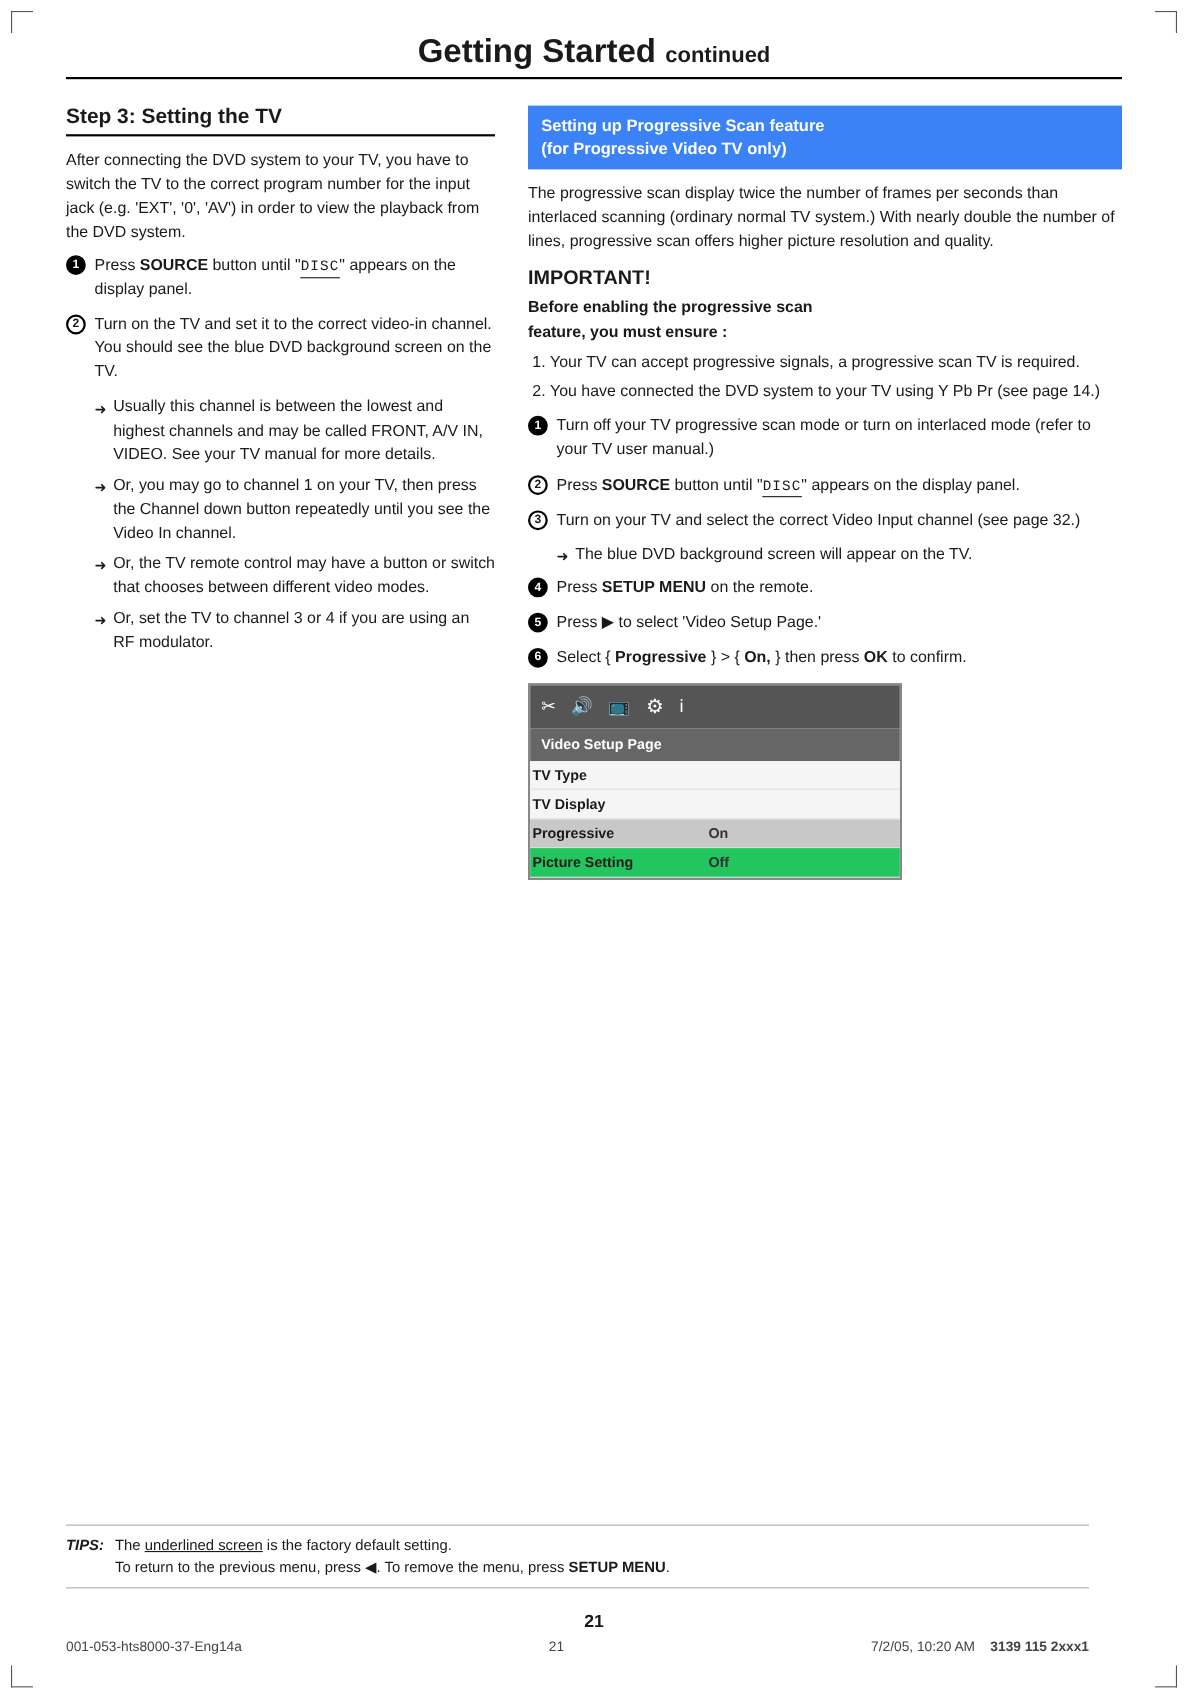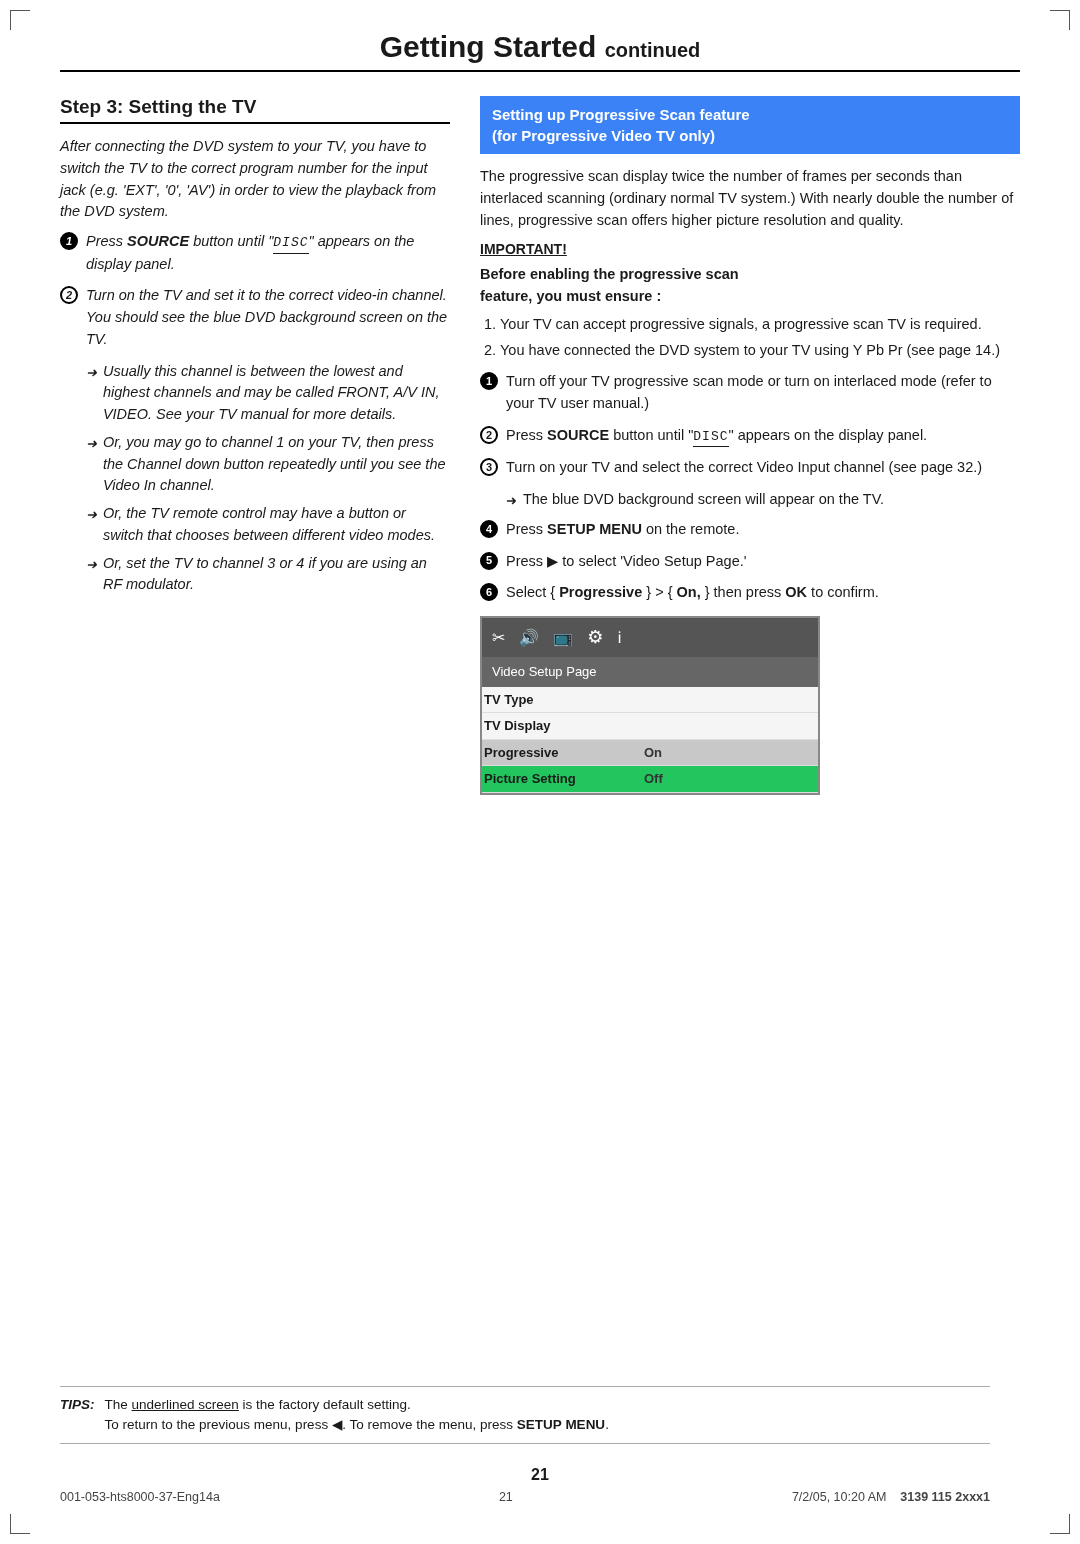--- a/index.html
+++ b/index.html
@@ -75,21 +75,20 @@
       font-size: 19px;
       font-weight: bold;
       border-bottom: 2px solid #000;
       padding-bottom: 4px;
       margin-bottom: 12px;
     }
 
     .step-body {
       font-size: 14.5px;
       line-height: 1.5;
-      font-style: italic;
     }
 
     .step-body p {
       margin-bottom: 8px;
     }
 
     
     .circle-list {
       list-style: none;
       padding: 0;
@@ -154,23 +153,22 @@
     .right-body {
       font-size: 14.5px;
       line-height: 1.5;
     }
 
     .right-body p {
       margin-bottom: 8px;
     }
 
     .important-label {
-      font-size: 14px;
-      font-weight: bold;
-      text-decoration: underline;
+      font-size: 18px;
+      font-weight: bold;
       margin-bottom: 4px;
     }
 
     .important-subtext {
       font-size: 14.5px;
       font-weight: bold;
       margin-bottom: 6px;
       line-height: 1.5;
     }
 
@@ -217,21 +215,21 @@
     }
     .setup-icon.active {
       color: #fff;
       font-size: 18px;
     }
     .setup-title {
       background: #666;
       color: #fff;
       padding: 5px 10px;
       font-size: 13px;
-      font-weight: normal;
+      font-weight: bold;
     }
     .setup-row {
       display: flex;
       padding: 3px 2px;
       font-size: 13px;
       border-bottom: 1px solid #ddd;
       background: #f5f5f5;
     }
     .setup-row.highlighted {
       background: #c8c8c8;

